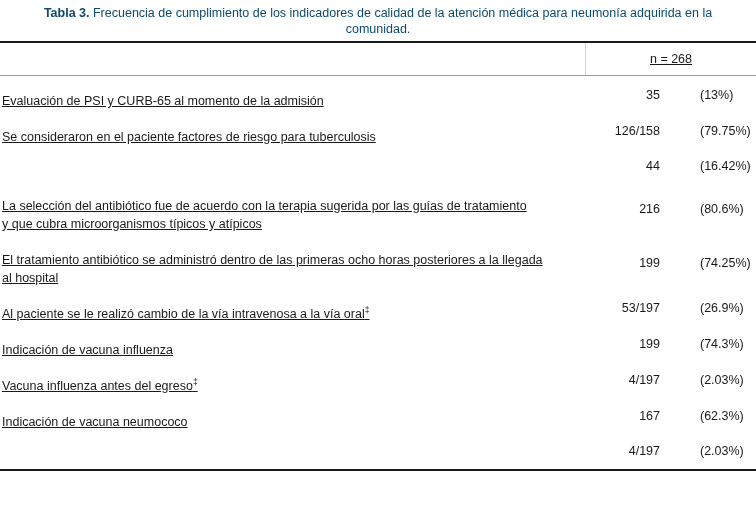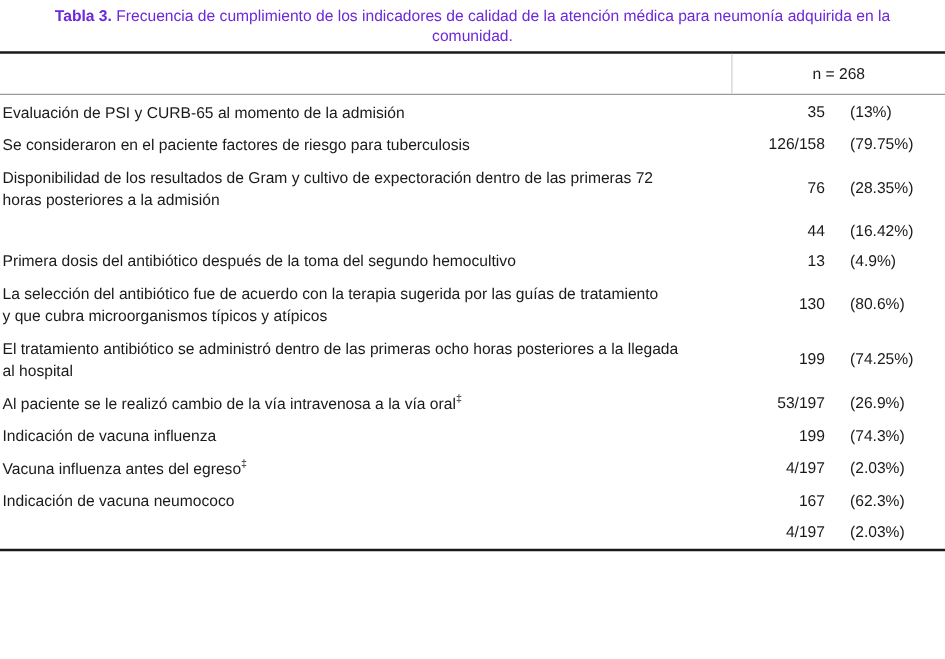--- a/index.html
+++ b/index.html
@@ -19,48 +19,49 @@
     width: 756px;
     height: 527px;
     position: relative;
   }
   
   .caption {
     padding: 5px 10px 4px 10px;
     text-align: center;
     font-size: 12.5px;
     line-height: 16px;
-    color: #6d28d9;
+    color: #0c4a6e;
   }
   .caption .cap-label { font-weight: bold; }
   
   .ptable {
     border-top: 2px solid #1a1a1a;
     border-bottom: 2px solid #1a1a1a;
+    text-decoration: underline;
   }
   .thead-row {
     display: flex;
     height: 32px;
     border-bottom: 1px solid #9a9a9a;
     align-items: center;
   }
   .thead-spacer { flex: 1 1 auto; height: 100%; }
   .thead-ncell {
     flex: 0 0 170px;
     height: 100%;
     border-left: 1px solid #d2d2d2;
     display: flex;
     align-items: center;
     justify-content: center;
     font-size: 12.5px;
   }
   .tbody { padding: 1px 0 2px 0; }
   .trow {
     position: relative;
-    padding: 4px 126px 4px 2px; 
+    padding: 14px 126px 4px 2px; 
     min-height: 15px;
   }
   .cell-label {
     font-size: 12.5px;
     line-height: 15px;
     white-space: pre-line;
     display: inline;
   }
   .cell-label sup.fnmark {
     font-size: 8.5px;
@@ -69,21 +70,21 @@
   }
   .val-num, .val-pct {
     position: absolute;
     top: 50%;
     transform: translateY(-50%);
     font-size: 12.5px;
     line-height: 15px;
     white-space: nowrap;
   }
   .val-num { right: 96px; text-align: center; }
-  .val-pct { left: 680px; text-align: left; }
+  .val-pct { left: 700px; text-align: left; }
   
   .footnotes {
     padding: 5px 0 0 1px;
     font-size: 11px;
     line-height: 15px;
     color: #1c1c1c;
   }
   .fn { white-space: pre-line; }
 </style>
 </head>
@@ -113,42 +114,31 @@
       </div>
 
 
 
       <div class="trow">
         <span class="cell-label"><span>Se consideraron en el paciente factores de riesgo para tuberculosis</span><sup class="fnmark"></sup></span>
         <span class="val-num">126/158</span>
         <span class="val-pct">(79.75%)</span>
       </div>
 
-      <div class="trow">
-        <span class="cell-label"><span>Disponibilidad de los resultados de Gram y cultivo de expectoración dentro de las primeras 72
-horas posteriores a la admisión</span><sup class="fnmark"></sup></span>
-        <span class="val-num">76</span>
-        <span class="val-pct">(28.35%)</span>
-      </div>
 
       <div class="trow">
         <span class="val-num">44</span>
         <span class="val-pct">(16.42%)</span>
       </div>
 
-      <div class="trow">
-        <span class="cell-label"><span>Primera dosis del antibiótico después de la toma del segundo hemocultivo</span><sup class="fnmark"></sup></span>
-        <span class="val-num">13</span>
-        <span class="val-pct">(4.9%)</span>
-      </div>
 
       <div class="trow">
         <span class="cell-label"><span>La selección del antibiótico fue de acuerdo con la terapia sugerida por las guías de tratamiento
 y que cubra microorganismos típicos y atípicos</span><sup class="fnmark"></sup></span>
-        <span class="val-num">130</span>
+        <span class="val-num">216</span>
         <span class="val-pct">(80.6%)</span>
       </div>
 
       <div class="trow">
         <span class="cell-label"><span>El tratamiento antibiótico se administró dentro de las primeras ocho horas posteriores a la llegada
 al hospital</span><sup class="fnmark"></sup></span>
         <span class="val-num">199</span>
         <span class="val-pct">(74.25%)</span>
       </div>
 

